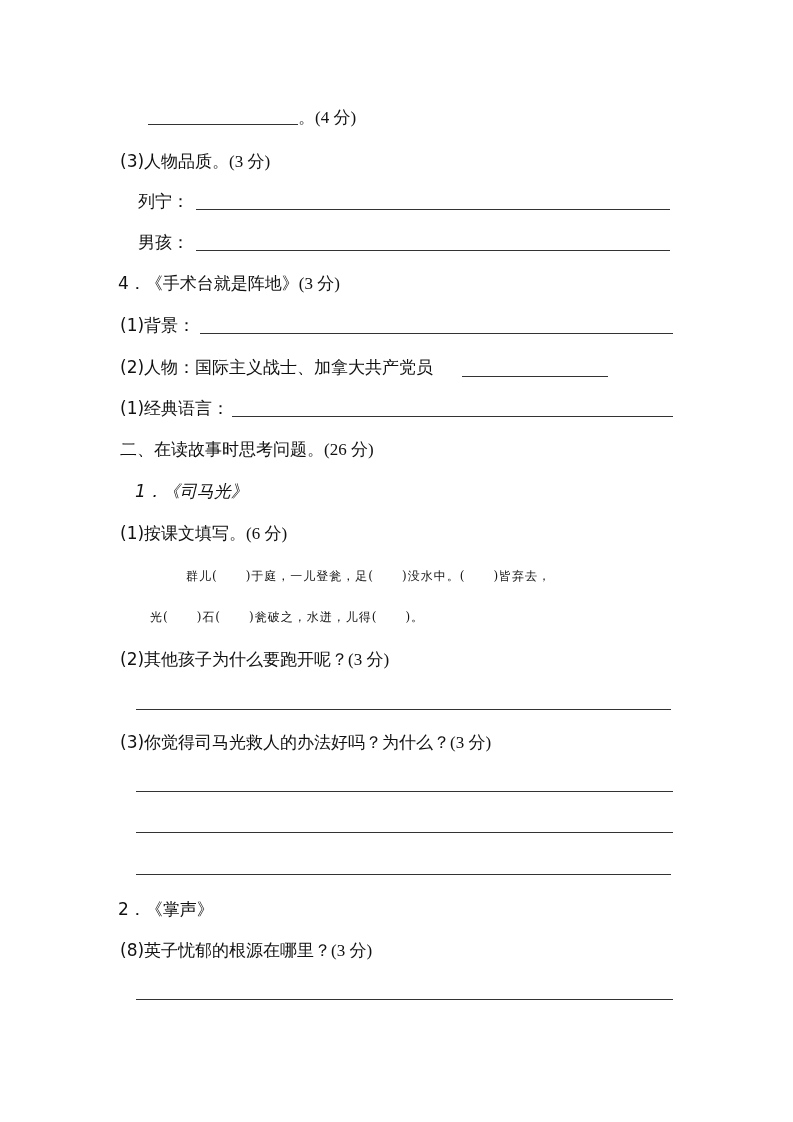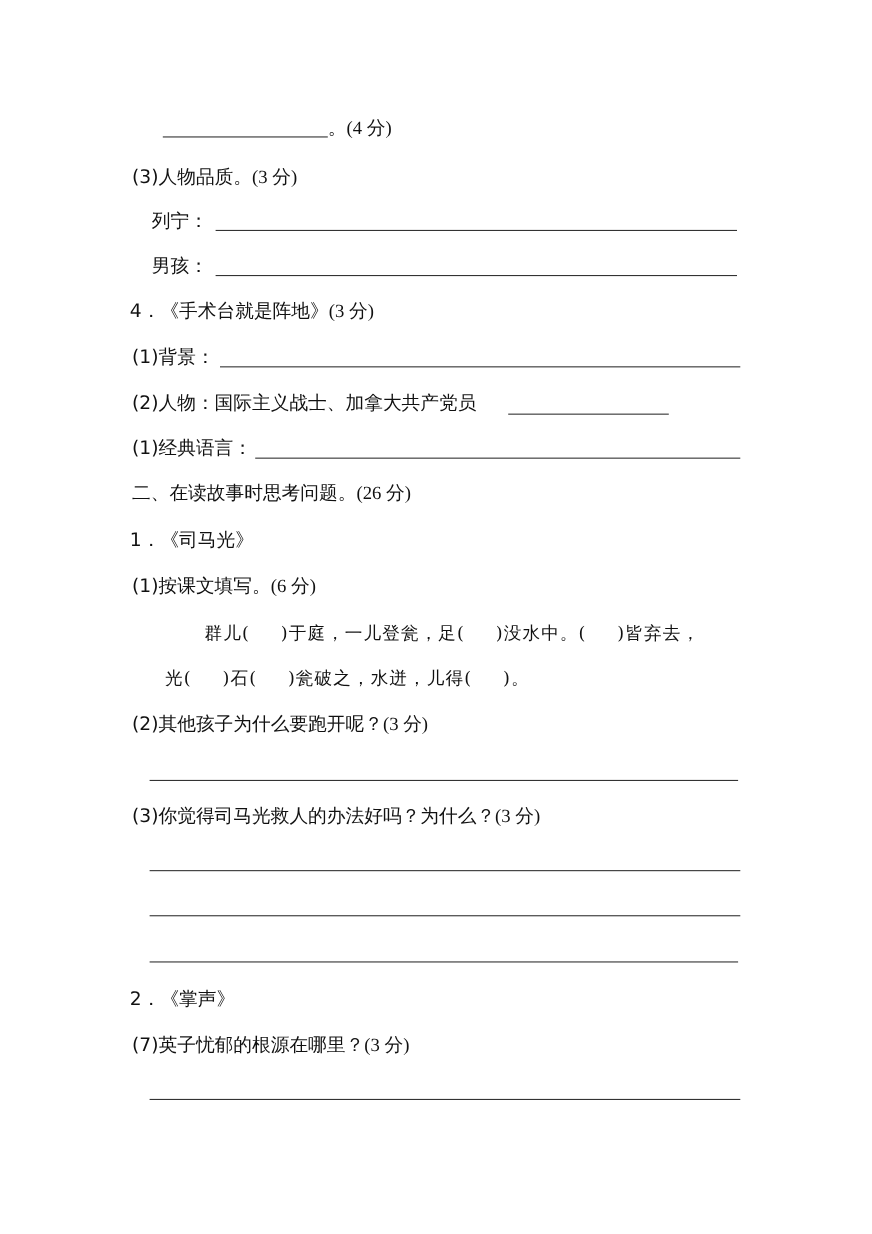--- a/index.html
+++ b/index.html
@@ -1,21 +1,21 @@
 <!DOCTYPE html>
 <html><head>
 <meta charset="utf-8">
 <style>
   html, body { margin: 0; padding: 0; background: #ffffff; }
   body { width: 793px; height: 1122px; position: relative; overflow: hidden;
          font-family: "DejaVu Sans", "Liberation Sans", sans-serif; color: #111; }
   .line { position: absolute; font-size: 17px; line-height: 22px; white-space: nowrap; }
   .pts { font-family: "Liberation Serif", "DejaVu Serif", serif; font-size: 17px; margin-top: 12px; }
   .blank { position: absolute; border-bottom: 1px solid #333; height: 0; }
-  .kai { font-family: "DejaVu Serif", "Liberation Serif", serif; font-size: 16px; letter-spacing: 1px; }
+  .kai { font-family: "DejaVu Serif", "Liberation Serif", serif; font-size: 12px; letter-spacing: 1px; }
   .paren { display: inline-block; }
 </style>
 </head>
 <body>
 
 <div class="blank" style="left:148px; top:124px; width:150px;"></div>
 <div class="line" style="left:298px; top:106px;">
   <span>。</span><span class="pts">(4 分)</span>
 </div>
 
@@ -34,21 +34,21 @@
 <div class="blank" style="left:200px; top:333px; width:473px;"></div>
 <div class="line" style="left:120px; top:356px;">(2)人物：国际主义战士、加拿大共产党员</div>
 <div class="blank" style="left:462px; top:376px; width:146px;"></div>
 <div class="line" style="left:120px; top:397px;">(1)经典语言：</div>
 <div class="blank" style="left:232px; top:416px; width:441px;"></div>
 
 <div class="line" style="left:120px; top:438px;text-align:center;">
   <span>二、在读故事时思考问题。</span><span class="pts">(26 分)</span>
 </div>
 
-<div class="line" style="left:118px; top:480px;">1．《司马光》</div>
+<div class="line" style="left:135px; top:480px;font-style:italic;">1．《司马光》</div>
 <div class="line" style="left:120px; top:522px;">
   <span>(1)按课文填写。</span><span class="pts">(6 分)</span>
 </div>
 
 <div class="line kai" style="left:186px; top:565px;">
   <span>群儿(</span><span class="paren" style="width:28px;"></span><span>)于庭，一儿登瓮，足(</span><span class="paren" style="width:28px;"></span><span>)没水中。(</span><span class="paren" style="width:28px;"></span><span>)皆弃去，</span>
 </div>
 <div class="line kai" style="left:150px; top:606px;">
   <span>光(</span><span class="paren" style="width:28px;"></span><span>)石(</span><span class="paren" style="width:28px;"></span><span>)瓮破之，水迸，儿得(</span><span class="paren" style="width:28px;"></span><span>)。</span>
 </div>
@@ -60,15 +60,15 @@
 
 <div class="line" style="left:120px; top:731px;">
   <span>(3)你觉得司马光救人的办法好吗？为什么？</span><span class="pts">(3 分)</span>
 </div>
 <div class="blank" style="left:136px; top:791px; width:537px;"></div>
 <div class="blank" style="left:136px; top:832px; width:537px;"></div>
 <div class="blank" style="left:136px; top:874px; width:535px;"></div>
 
 <div class="line" style="left:118px; top:898px;">2．《掌声》</div>
 <div class="line" style="left:120px; top:939px;">
-  <span>(7)英子忧郁的根源在哪里？</span><span class="pts">(3 分)</span>
+  <span>(8)英子忧郁的根源在哪里？</span><span class="pts">(3 分)</span>
 </div>
 <div class="blank" style="left:136px; top:999px; width:537px;"></div>
 
 </body></html>

